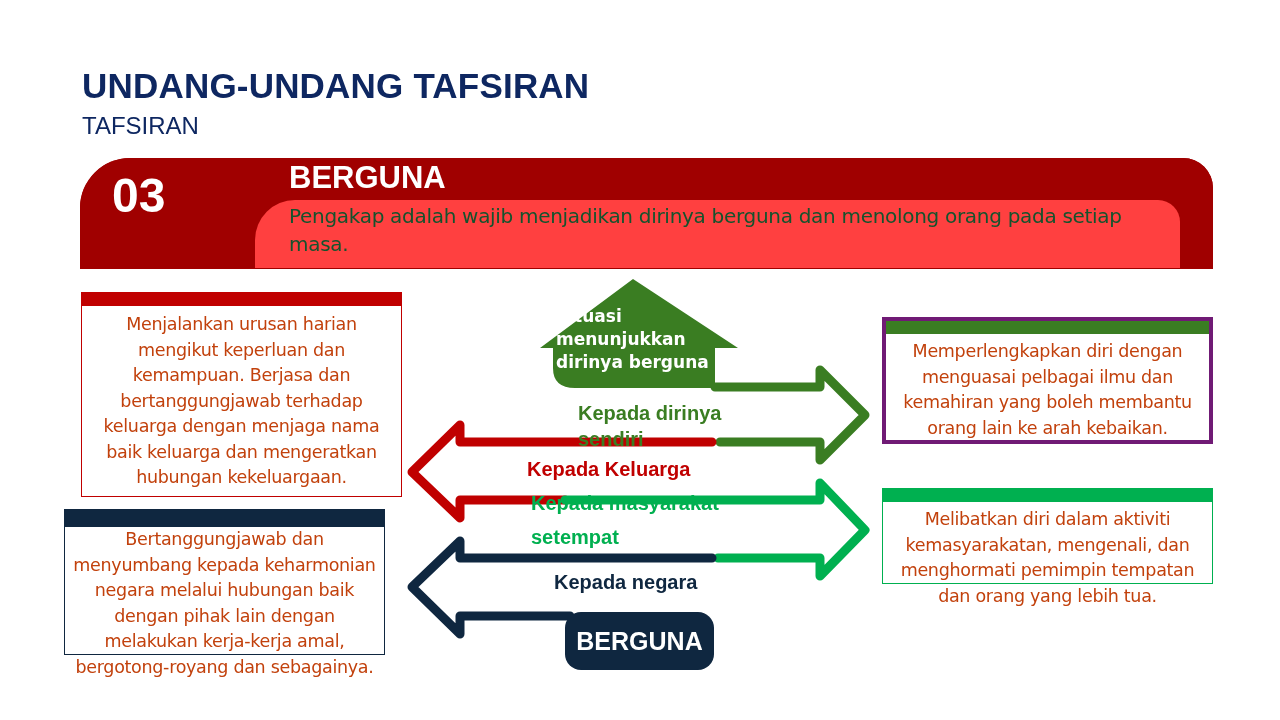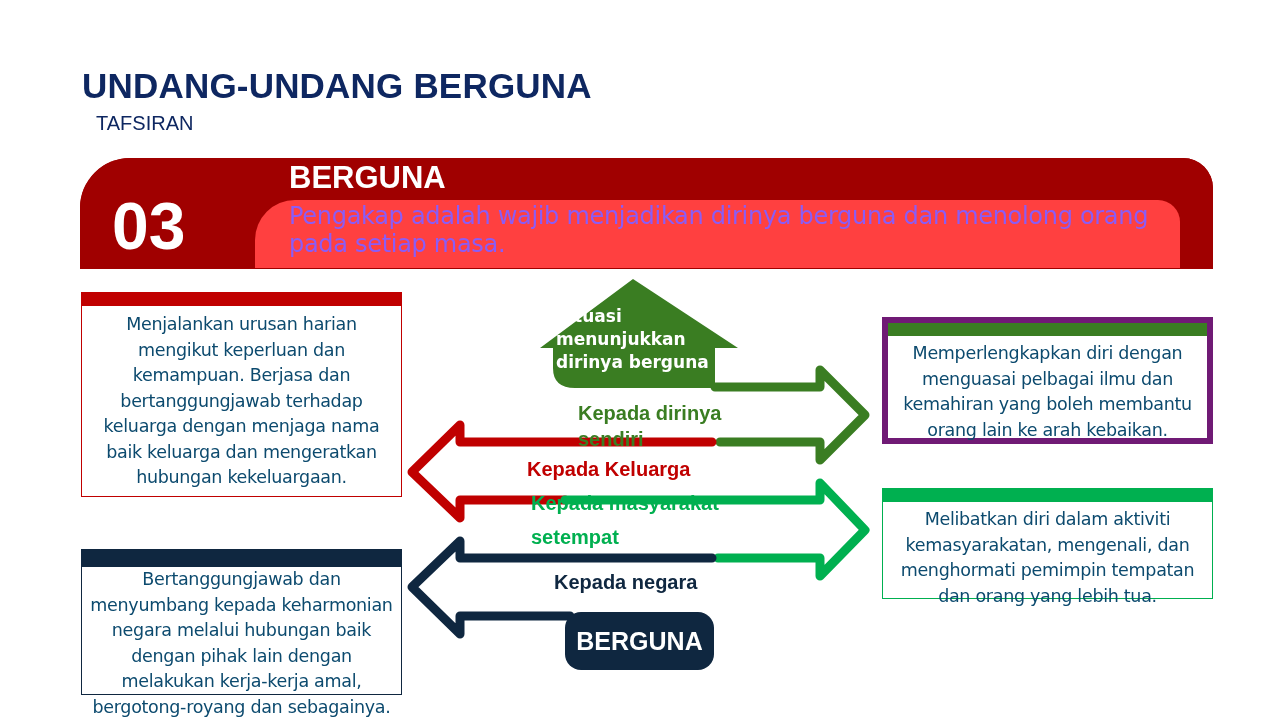--- a/index.html
+++ b/index.html
@@ -1,38 +1,38 @@
 <!DOCTYPE html>
 <html><head>
 <meta charset="utf-8">
 <style>
   html, body { margin:0; padding:0; }
   body { width:1280px; height:720px; position:relative; overflow:hidden; background:#ffffff; font-family:"Liberation Sans", sans-serif; }
   .abs { position:absolute; }
   .title { left:82px; top:66px; font-size:35px; font-weight:bold; color:#0e2761; letter-spacing:0.2px; white-space:nowrap; }
-  .subtitle { left:96px; top:112px; font-size:20px; color:#0e2761; white-space:nowrap; }
+  .subtitle { left:82px; top:112px; font-size:24px; color:#0e2761; white-space:nowrap; }
   .banner-dark { left:80px; top:158px; width:1133px; height:111px; background:#a00000; border-radius:50px 30px 0 0; }
   .banner-dark-right { left:1140px; top:158px; width:73px; height:91px; background:#a00000; border-radius:0 30px 30px 0; }
   .banner-light { left:255px; top:200px; width:925px; height:68px; background:#ff4040; border-radius:40px 22px 0 0; }
   .banner-left-round { left:80px; top:158px; width:210px; height:111px; background:#a00000; border-radius:50px 0 0 50px; }
-  .num { left:112px; top:188px; font-size:66px; font-weight:bold; color:#ffffff;text-align:right; }
+  .num { left:112px; top:168px; font-size:48px; font-weight:bold; color:#ffffff;text-align:right; }
   .banner-title { left:289px; top:160px; font-size:31px; font-weight:bold; color:#ffffff; white-space:nowrap; }
-  .banner-desc { left:289px; top:202px; width:880px; font-size:24px; line-height:28px; color:#8b5cf6; font-family:"DejaVu Sans", sans-serif; letter-spacing:-0.3px; }
+  .banner-desc { left:289px; top:202px; width:880px; font-size:20px; line-height:28px; color:#14532d; font-family:"DejaVu Sans", sans-serif; letter-spacing:-0.3px; }
   .card { position:absolute; background:#fff; box-sizing:border-box; }
   .card-bar { position:absolute; left:0; top:0; right:0; }
-  .card-text { position:absolute; left:0; right:0; text-align:center; font-family:"DejaVu Sans", sans-serif; font-size:17.5px; line-height:25.5px; color:#0c4a6e; letter-spacing:-0.3px; }
+  .card-text { position:absolute; left:0; right:0; text-align:center; font-family:"DejaVu Sans", sans-serif; font-size:17.5px; line-height:25.5px; color:#c2410c; letter-spacing:-0.3px; }
   .lbl { position:absolute; font-weight:bold; font-size:20px; white-space:nowrap; }
   .pill { left:565px; top:612px; width:149px; height:58px; background:#0f2740; border-radius:16px; color:#fff; font-weight:bold; font-size:25px; display:flex; align-items:center; justify-content:center; }
   .house-text { position:absolute; left:556px; top:305px; width:170px; text-align:left; color:#fff; font-weight:bold; font-size:17px; line-height:23px; font-family:"DejaVu Sans", sans-serif; }
   svg { position:absolute; left:0; top:0; }
 </style>
 </head>
 <body>
 
-<div class="abs title">UNDANG-UNDANG BERGUNA</div>
+<div class="abs title">UNDANG-UNDANG TAFSIRAN</div>
 <div class="abs subtitle">TAFSIRAN</div>
 
 <div>
   <div class="abs banner-dark"></div>
   <div class="abs banner-dark-right"></div>
   <div class="abs banner-left-round"></div>
   <div class="abs banner-light"></div>
   <div class="abs num">03</div>
   <div class="abs banner-title">BERGUNA</div>
   <div class="abs banner-desc">Pengakap adalah wajib menjadikan dirinya berguna dan menolong orang pada setiap masa.</div>
@@ -66,26 +66,26 @@
 <div class="lbl" style="left:531px; top:486px; color:#00b050; width:230px; line-height:34px; white-space:normal;">Kepada masyarakat setempat</div>
 <div class="lbl" style="left:554px; top:571px; color:#0f2740;">Kepada negara</div>
 
 <div class="abs pill">BERGUNA</div>
 
 <div class="card" style="left:81px; top:292px; width:321px; height:205px; border:1px solid #c00000;">
   <div class="card-bar" style="height:13px; background:#c00000;"></div>
   <div class="card-text" style="top:19px; padding:0 6px;">Menjalankan urusan harian mengikut keperluan dan kemampuan. Berjasa dan bertanggungjawab terhadap keluarga dengan menjaga nama baik keluarga dan mengeratkan hubungan kekeluargaan.</div>
 </div>
 
-<div class="card" style="left:81px; top:509px; width:321px; height:146px; border:1px solid #0f2740;margin-top:40px;">
+<div class="card" style="left:64px; top:509px; width:321px; height:146px; border:1px solid #0f2740;">
   <div class="card-bar" style="height:17px; background:#0f2740;"></div>
   <div class="card-text" style="top:17px; padding:0 2px;">Bertanggungjawab dan menyumbang kepada keharmonian negara melalui hubungan baik dengan pihak lain dengan melakukan kerja-kerja amal, bergotong-royang dan sebagainya.</div>
 </div>
 
-<div class="card" style="left:882px; top:317px; width:331px; height:127px; border:6px solid #701a75;">
+<div class="card" style="left:882px; top:317px; width:331px; height:127px; border:4px solid #701a75;">
   <div class="card-bar" style="height:13px; background:#3a7d22;"></div>
   <div class="card-text" style="top:18px; padding:0 4px;">Memperlengkapkan diri dengan menguasai pelbagai ilmu dan kemahiran yang boleh membantu orang lain ke arah kebaikan.</div>
 </div>
 
-<div class="card" style="left:882px; top:488px; width:331px; height:111px; border:1px solid #00b050;">
+<div class="card" style="left:882px; top:488px; width:331px; height:96px; border:1px solid #00b050;">
   <div class="card-bar" style="height:13px; background:#00b050;"></div>
   <div class="card-text" style="top:18px; padding:0 2px;">Melibatkan diri dalam aktiviti kemasyarakatan, mengenali, dan menghormati pemimpin tempatan dan orang yang lebih tua.</div>
 </div>
 
 </body></html>

